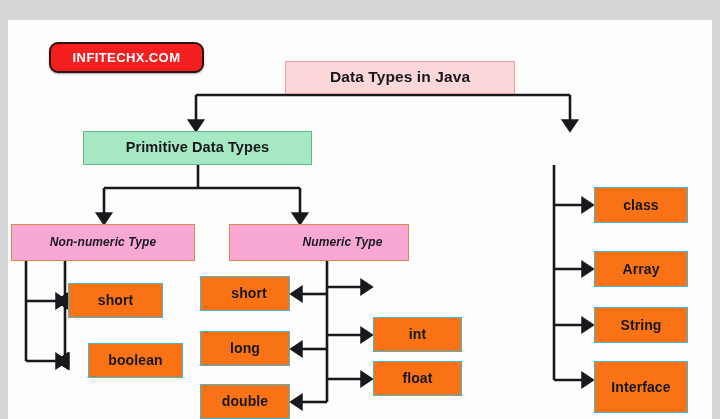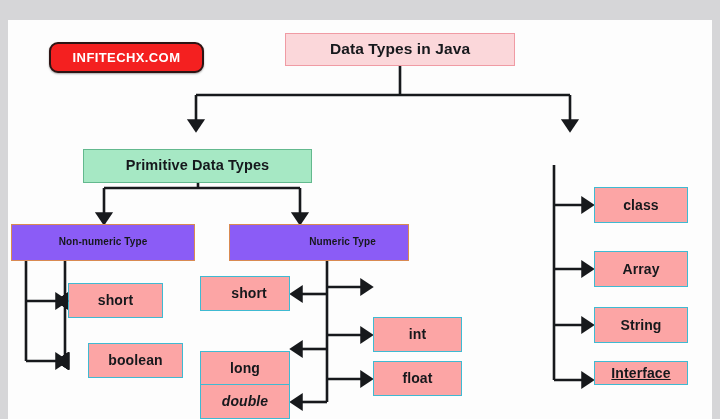--- a/index.html
+++ b/index.html
@@ -59,66 +59,68 @@
     font-size: 13px;
     letter-spacing: .4px;
     box-shadow: 0 1px 2px rgba(0,0,0,.35);
   }
 
   
   .n-title {
     background: #fbd7da;
     border: 1.6px solid #f09ba4;
     font-size: 15.5px;
+    margin-top: 28px;
   }
 
   
   .n-green {
     background: #a6e8c4;
     border: 1.4px solid #63b98e;
     font-size: 14.5px;
   }
 
   
   .n-orange {
-    background: #8b5cf6;
+    background: #f9a8d4;
     border: 1.4px solid #d98a52;
-    font-size: 10px;
+    font-size: 12px;
+    font-style: italic;
   }
 
   
   .n-cyan {
-    background: #fca5a5;
+    background: #f97316;
     border: 1.6px solid #3fbad2;
     font-size: 14px;
   }
 
   
   .p-badge   { left:  41px; top:  22px; width: 155px; height: 31px; }
   .p-title   { left: 277px; top:  13px; width: 230px; height: 33px; }
-  .p-prim    { left:  75px; top: 111px; width: 229px; height: 34px; margin-top: 18px; }
+  .p-prim    { left:  75px; top: 111px; width: 229px; height: 34px; }
   .p-nonprim { left: 425px; top: 111px; width: 259px; height: 34px; }
   .p-nonnum  { left:   3px; top: 204px; width: 184px; height: 37px; }
   .p-num     { left: 221px; top: 204px; width: 180px; height: 37px; padding-left: 47px; }
 
   .p-char    { left:  60px; top: 263px; width:  95px; height: 35px; }
   .p-bool    { left:  60px; top: 323px; width:  95px; height: 35px; margin-left: 20px; }
 
   .p-short   { left: 192px; top: 256px; width:  90px; height: 35px; padding-left: 8px; }
-  .p-long    { left: 192px; top: 311px; width:  90px; height: 35px; margin-top: 20px; }
-  .p-double  { left: 192px; top: 364px; width:  90px; height: 35px; font-style: italic; }
+  .p-long    { left: 192px; top: 311px; width:  90px; height: 35px; }
+  .p-double  { left: 192px; top: 364px; width:  90px; height: 35px; }
 
   .p-byte    { left: 365px; top: 249px; width:  89px; height: 35px; }
   .p-int     { left: 365px; top: 297px; width:  89px; height: 35px; }
   .p-float   { left: 365px; top: 341px; width:  89px; height: 35px; }
 
   .p-class   { left: 586px; top: 167px; width:  94px; height: 36px; }
   .p-array   { left: 586px; top: 231px; width:  94px; height: 36px; }
   .p-string  { left: 586px; top: 287px; width:  94px; height: 36px; }
-  .p-iface   { left: 586px; top: 341px; width:  94px; height: 24px; text-decoration: underline; }
+  .p-iface   { left: 586px; top: 341px; width:  94px; height: 52px; }
 </style>
 </head>
 <body>
 
 <div id="canvas">
   <div id="sheet">
 
     <svg id="wires" viewBox="0 0 704 405" width="704" height="405">
       <defs>
         <marker id="ar-down" markerWidth="9" markerHeight="9" refX="2.6" refY="4.5" orient="auto" markerUnits="strokeWidth">

